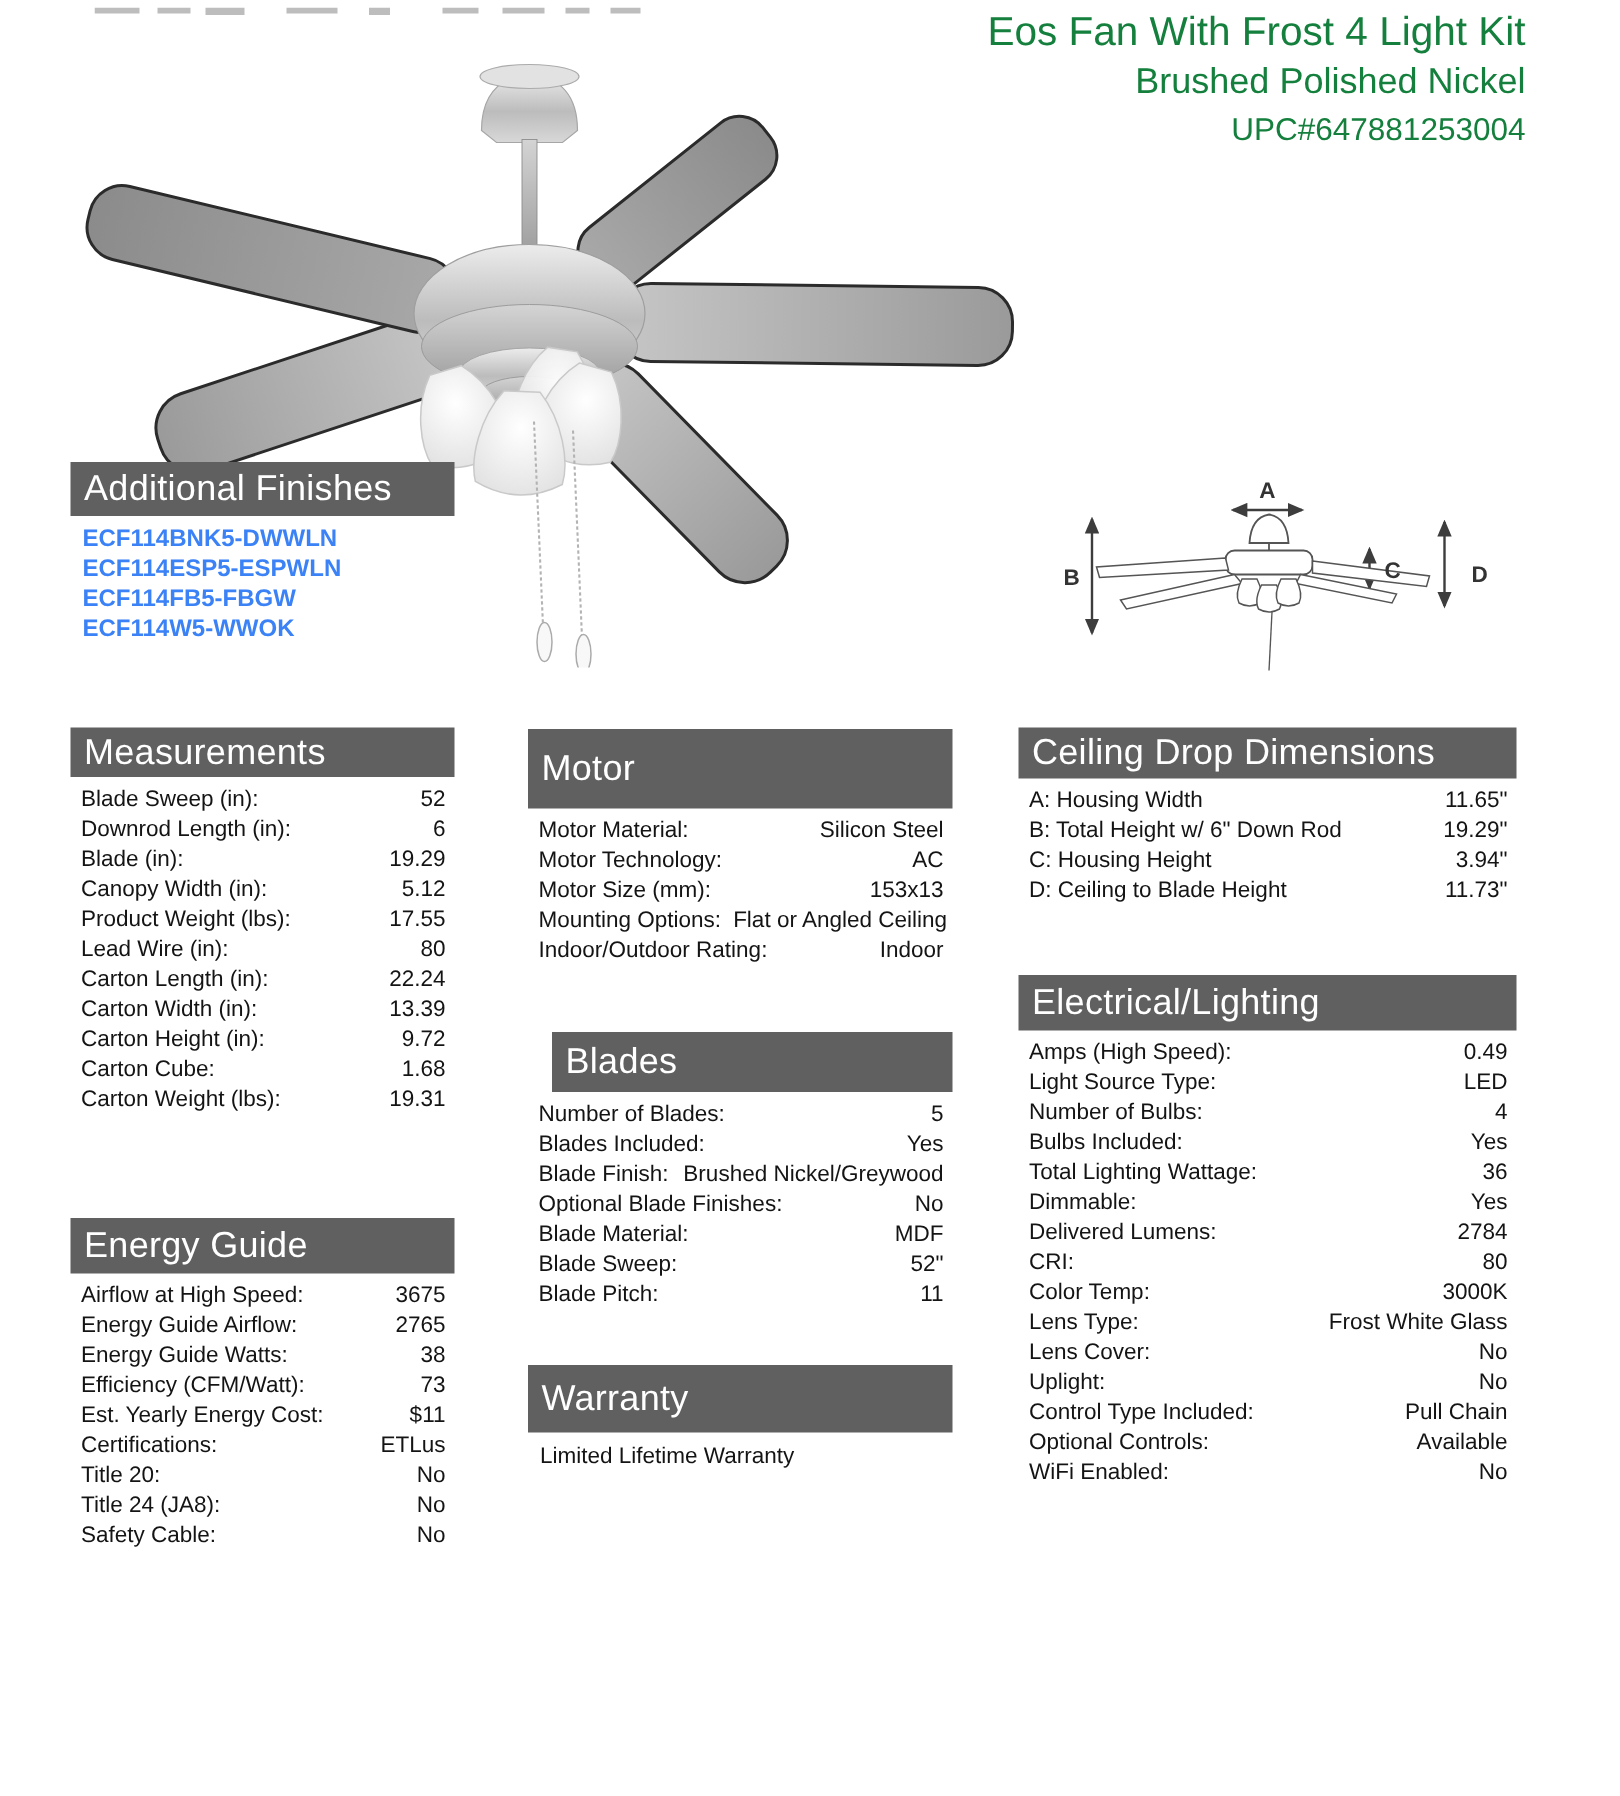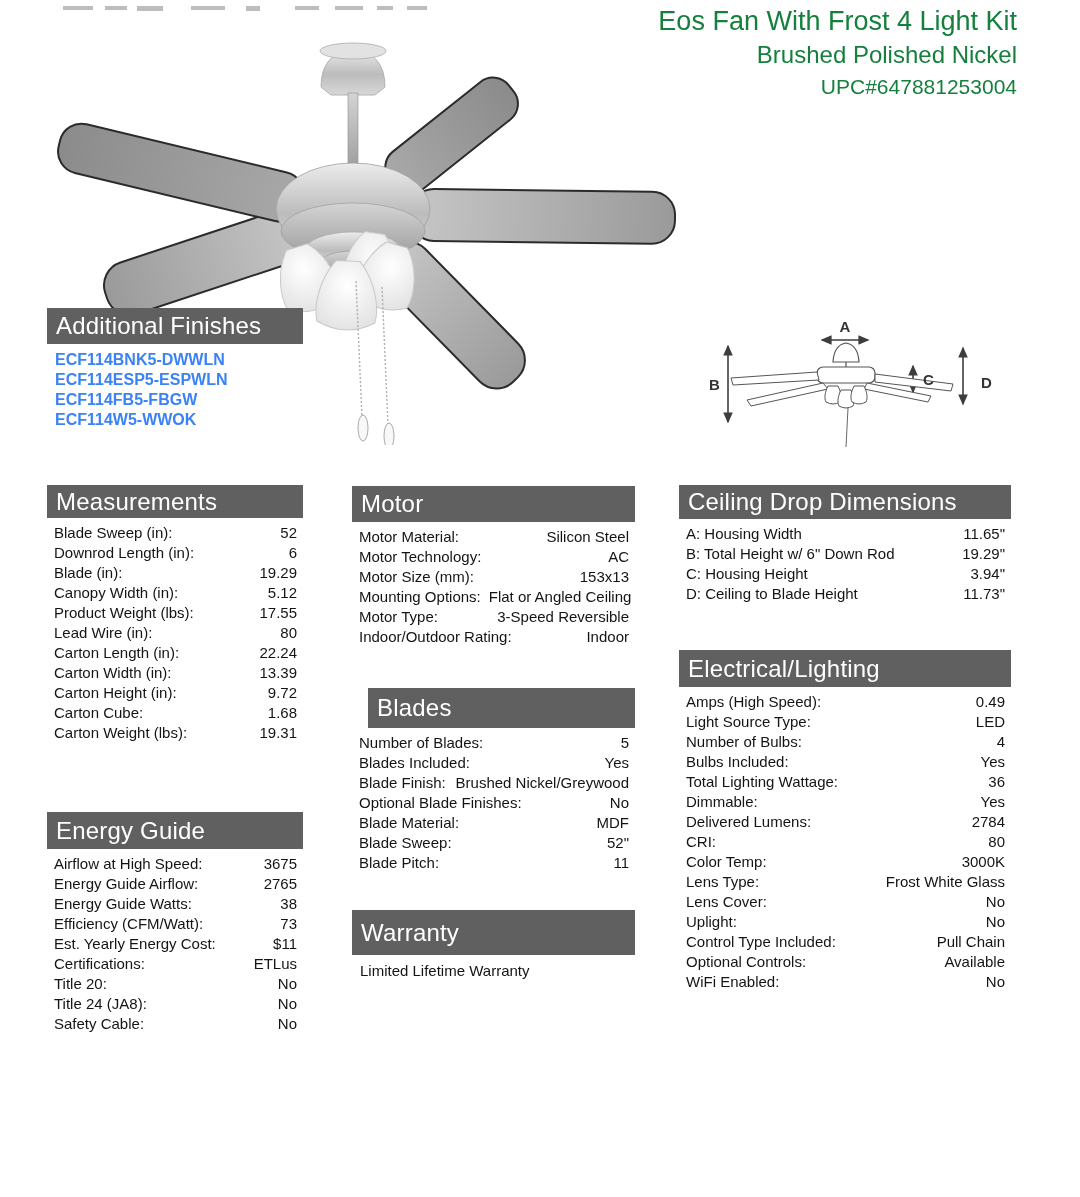--- a/index.html
+++ b/index.html
@@ -297,21 +297,21 @@
       </div>
 
       <div class="row">
         <span class="lbl">Safety Cable:</span>
         <span class="val">No</span>
       </div>
     </div>
 </div>
 
 <div class="section" style="left:352px;top:486px;width:283px;">
-  <div class="bar" style="height:36px;">Motor</div>
+  <div class="bar" style="height:53px;">Motor</div>
   <div class="rows">
 
       <div class="row">
         <span class="lbl">Motor Material:</span>
         <span class="val">Silicon Steel</span>
       </div>
 
       <div class="row">
         <span class="lbl">Motor Technology:</span>
         <span class="val">AC</span>
@@ -320,24 +320,20 @@
       <div class="row">
         <span class="lbl">Motor Size (mm):</span>
         <span class="val">153x13</span>
       </div>
 
       <div class="row">
         <span class="lbl">Mounting Options:</span>
         <span class="val">Flat or Angled Ceiling</span>
       </div>
 
-      <div class="row">
-        <span class="lbl">Motor Type:</span>
-        <span class="val">3-Speed Reversible</span>
-      </div>
 
       <div class="row">
         <span class="lbl">Indoor/Outdoor Rating:</span>
         <span class="val">Indoor</span>
       </div>
     </div>
 </div>
 
 <div class="section" style="left:352px;top:688px;width:283px;">
   <div class="bar" style="height:40px;margin-left:16px;">Blades</div>

